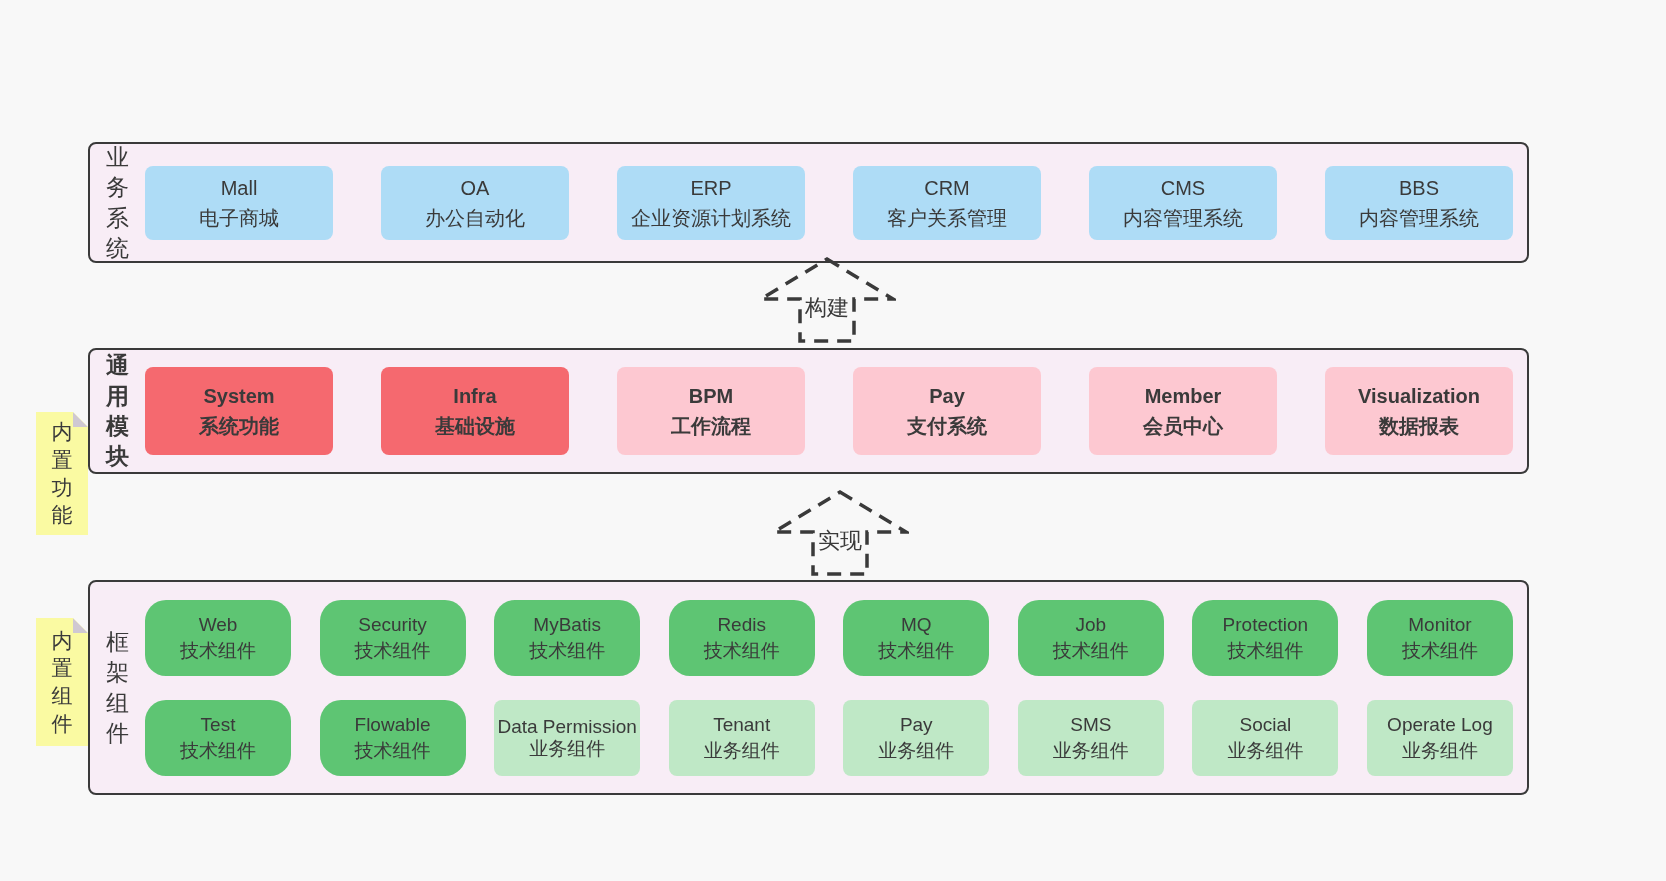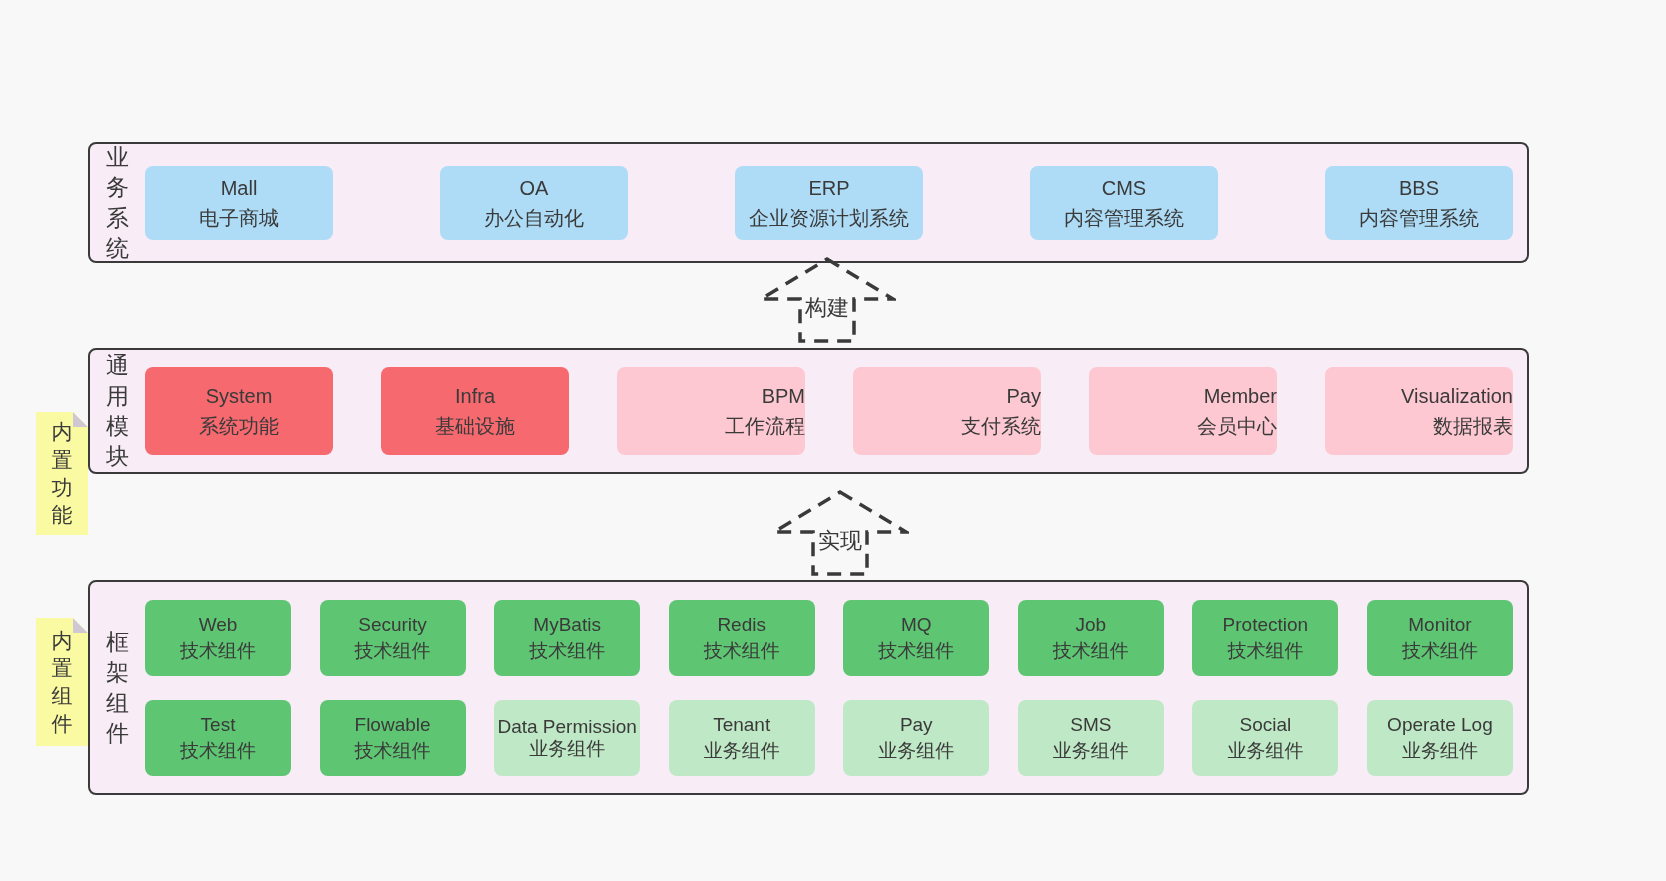--- a/index.html
+++ b/index.html
@@ -17,21 +17,21 @@
     position:relative;
     overflow:hidden;
   }
   .panel{
     position:absolute; left:88px; width:1441px;
     background:var(--panel-bg);
     border:2px solid var(--panel-border);
     border-radius:8px;
   }
   .panel-business{top:120px;height:121px;margin-top:22px;}
-  .panel-modules{top:348px;height:126px;}
+  .panel-modules{top:348px;height:126px;font-weight:bold;}
   .panel-components{top:580px;height:215px;}
   .v-label{
     position:absolute;left:0;top:0;bottom:0;width:55px;
     display:flex;align-items:center;justify-content:center;
   }
   .vtext{
     width:1.08em;word-break:break-all;line-height:1.32;
     font-size:23px;text-align:center;color:var(--text);
   }
   .boxes{
@@ -49,22 +49,22 @@
     text-align:center;color:var(--text);
   }
   .box .t,.box .s{font-size:20px;line-height:30px;}
   .bx-wide{width:188px;height:74px;}
   .panel-modules .bx-wide{height:88px;}
   .bx-sm{width:146px;height:76px;}
   .bx-sm .t,.bx-sm .s{font-size:19px;line-height:26px;}
   .bx-sm.dense .t,.bx-sm.dense .s{line-height:22px;}
   .c-blue{background:var(--blue);}
   .c-red{background:var(--red);}
-  .c-pink{background:var(--pink);align-items:flex-end;}
-  .c-green{background:var(--green-dark);}
+  .c-pink{background:var(--pink);}
+  .c-green{background:var(--green-dark);border-radius:21px;}
   .c-green-light{background:var(--green-light);}
   .note{
     position:absolute;left:36px;width:52px;
     background:var(--note-yellow);
     display:flex;align-items:center;justify-content:center;
     clip-path:polygon(0 0,calc(100% - 15px) 0,100% 15px,100% 100%,0 100%);
   }
   .note-modules{top:364px;height:123px;margin-top:48px;}
   .note-components{top:618px;height:128px;}
   .note .vtext{font-size:21px;}
@@ -106,20 +106,24 @@
     </div>
     <div class="box bx-wide c-blue">
       <div class="t">OA</div>
       <div class="s">办公自动化</div>
     </div>
     <div class="box bx-wide c-blue">
       <div class="t">ERP</div>
       <div class="s">企业资源计划系统</div>
     </div>
     <div class="box bx-wide c-blue">
+      <div class="t">CRM</div>
+      <div class="s">客户关系管理</div>
+    </div>
+    <div class="box bx-wide c-blue">
       <div class="t">CMS</div>
       <div class="s">内容管理系统</div>
     </div>
     <div class="box bx-wide c-blue">
       <div class="t">BBS</div>
       <div class="s">内容管理系统</div>
     </div>
   </div>
 </div>
 

